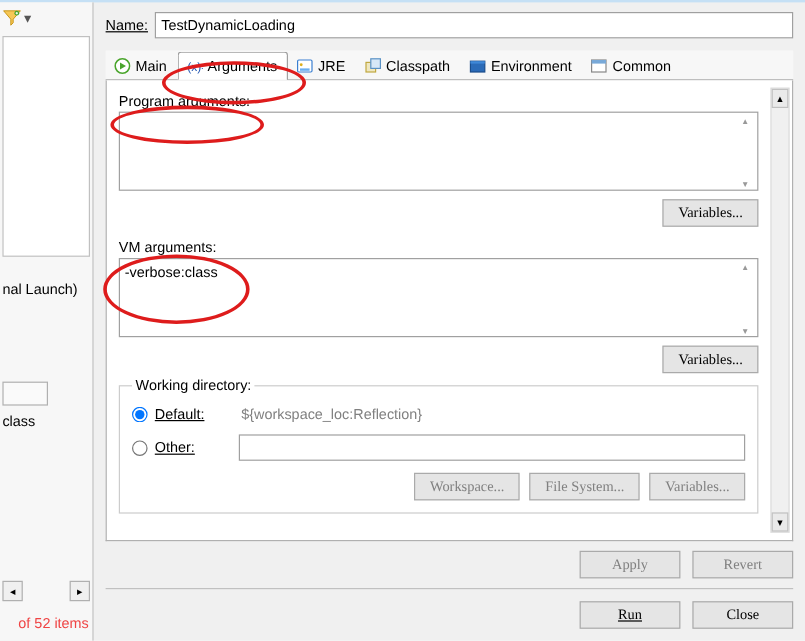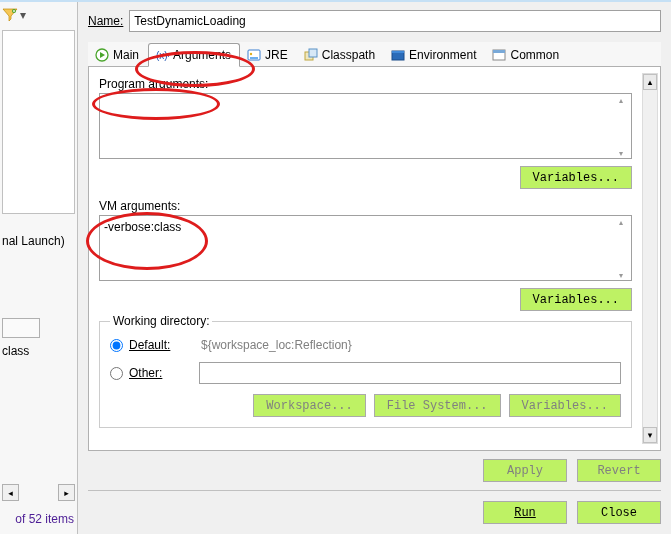--- a/index.html
+++ b/index.html
@@ -52,21 +52,21 @@
     width: 38px;
     height: 20px;
     background: #fafafa;
     border: 1px solid #b0b0b0;
     align-self: flex-start;
   }
   .left-status {
     position: absolute;
     bottom: 8px;
     left: 2px;
-    color: #4c1d95;
+    color: #ef4444;
     white-space: nowrap;
     overflow: visible;
     text-align: right;
     width: 72px;
   }
   .left-scroll-arrows {
     position: absolute;
     bottom: 32px;
     left: 2px;
     right: 2px;
@@ -177,23 +177,23 @@
   }
   .vars-row {
     display: flex;
     justify-content: flex-end;
     margin-top: 4px;
     margin-bottom: 10px;
   }
   .btn {
     height: 23px;
     padding: 0 12px;
-    background: #bef264;
+    background: #e5e5e5;
     border: 1px solid #aaaaaa;
-    font-family: Liberation Mono, monospace;
+    font-family: Liberation Serif, serif;
     font-size: 12px;
     color: #000;
     cursor: default;
   }
   .btn.disabled { color: #808080; }
   .fieldset {
     border: 1px solid #cccccc;
     padding: 10px 10px 10px 10px;
     margin-top: 2px;
   }

